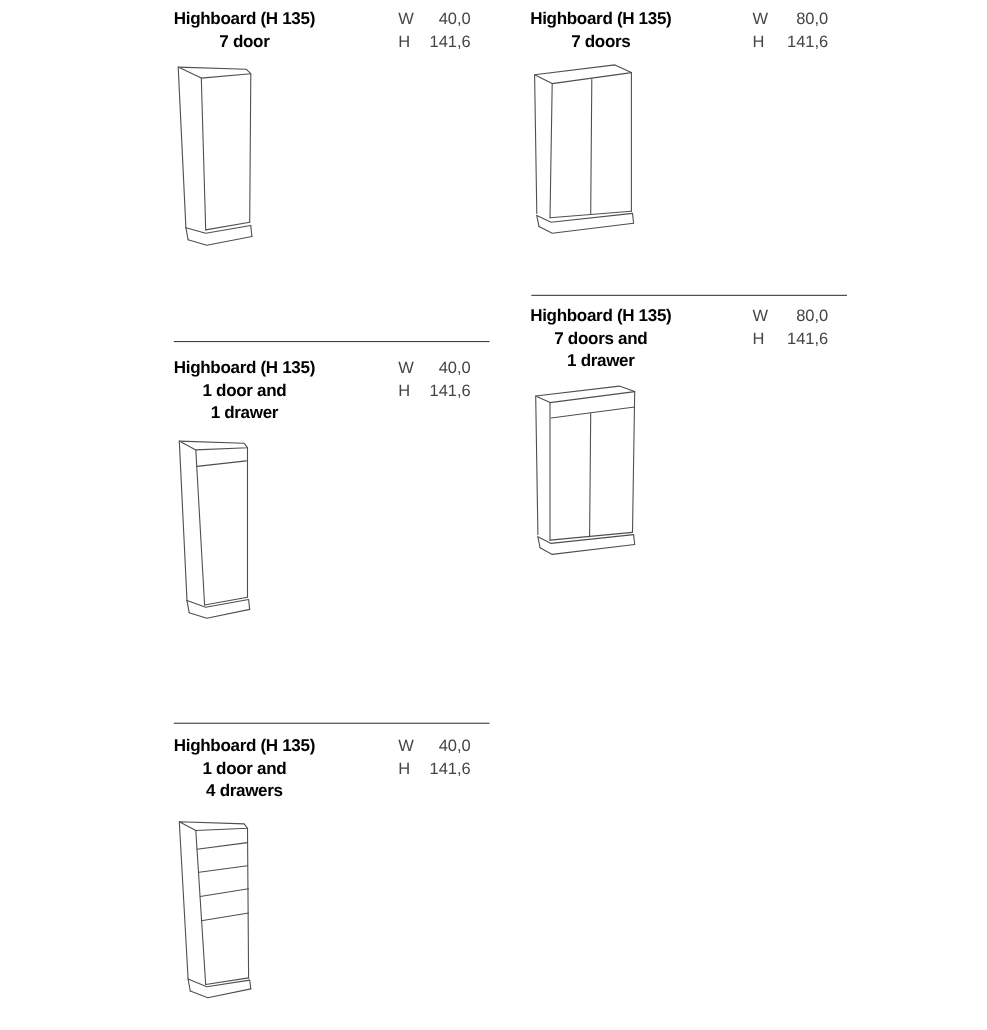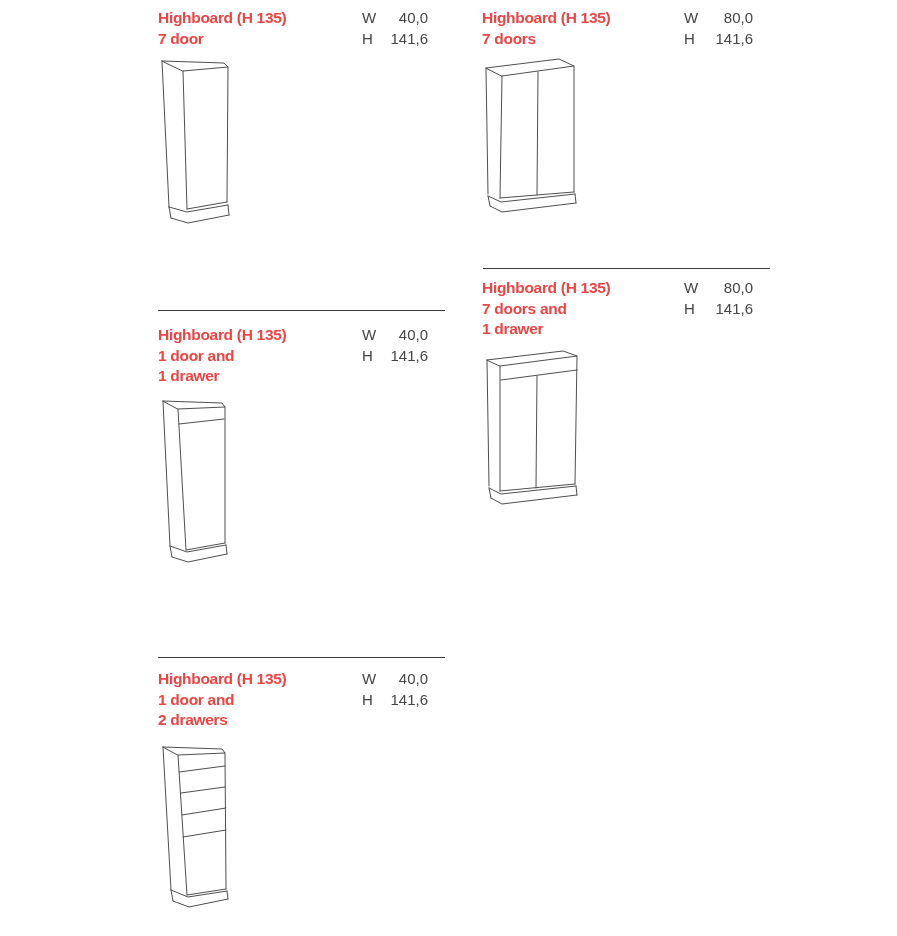--- a/index.html
+++ b/index.html
@@ -12,22 +12,23 @@
     font-family: "Liberation Sans", sans-serif;
     color: #353535;
     overflow: hidden;
   }
   .title {
     position: absolute;
     font-size: 15.5px;
     font-weight: 700;
     line-height: 20.5px;
     letter-spacing: -0.3px;
-    color: #ef4444;
+    color: #000000;
     white-space: nowrap;
+    text-align: center;
   }
   .specs {
     position: absolute;
     font-size: 15px;
     font-weight: 400;
     color: #454545;
   }
   .spec-row {
     display: flex;
     justify-content: space-between;
@@ -164,21 +165,21 @@
     <polyline points="9,147 26,153 65,146"></polyline>
     <polyline points="11,158 27,163 66,155"></polyline>
     <line x1="9" y1="147" x2="11" y2="158"></line>
     <line x1="65" y1="146" x2="66" y2="155"></line>
   </svg>
 
   <div class="rule" style="left:158px; top:657px; width:287px;"></div>
   <div class="title" style="left:158px; top:669px;">
     <div>Highboard (H 135)</div>
     <div>1 door and</div>
-    <div>2 drawers</div>
+    <div>4 drawers</div>
   </div>
   <div class="specs" style="left:362px; top:669px; width:66px;">
     <div class="spec-row">
       <span>W</span>
       <span>40,0</span>
     </div>
     <div class="spec-row">
       <span>H</span>
       <span>141,6</span>
     </div>

